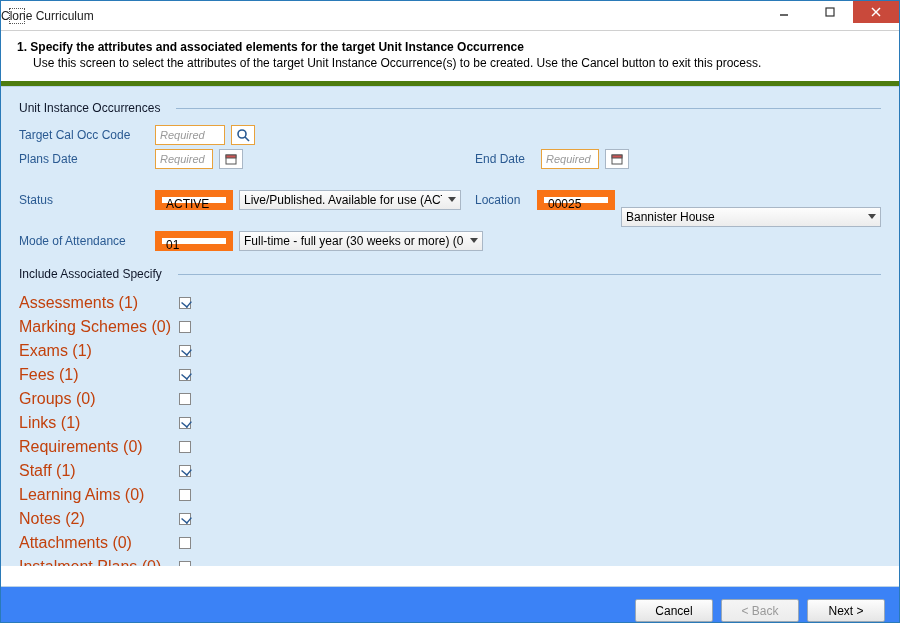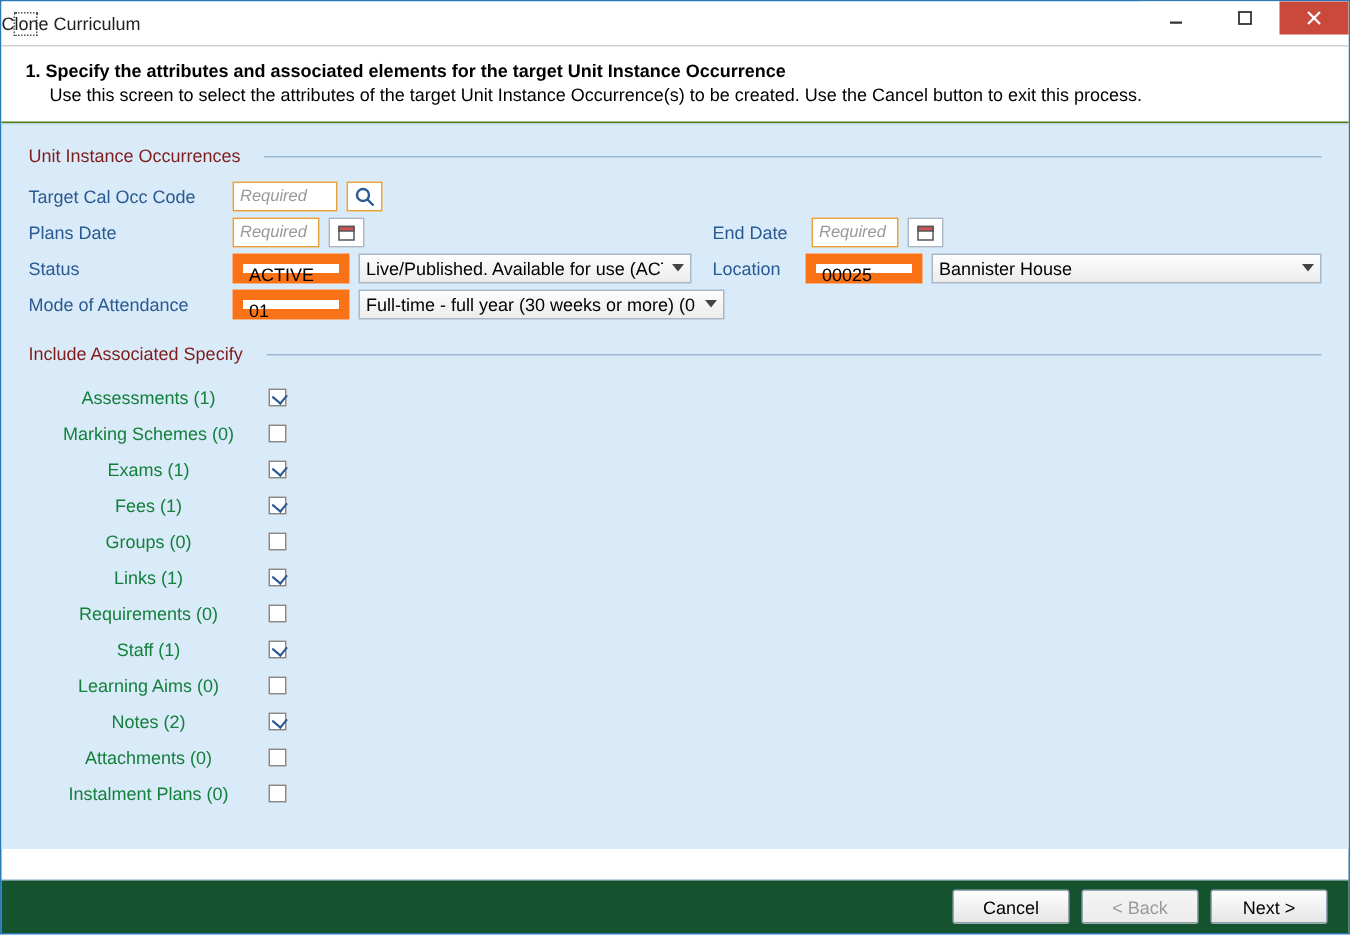--- a/index.html
+++ b/index.html
@@ -22,33 +22,33 @@
   .winbtns { position:absolute; right:0; top:0; height:22px; display:flex; }
   .winbtn {
     width:46px; height:22px; display:flex; align-items:center; justify-content:center;
     font-size:10px; color:#333; background:#fff; border:none;
   }
   .winbtn.close { background:#c9493b; color:#fff; width:46px; }
   .winbtn svg { display:block; }
 
   
   .instruction {
-    padding:8px 4px 10px 16px; background:#fff; border-bottom:1px solid #4d7c0f;
+    padding:8px 4px 10px 16px; background:#fff; border-bottom:5px solid #4d7c0f;
     font-size:12px; color:#000; line-height:1.35;
   }
   .instruction .inst-title { font-weight:bold; }
   .instruction .inst-body { margin-left:16px; }
 
   
   .formarea {
     flex:1; background:#d9eaf8; padding:14px 18px 8px 18px; overflow:hidden;
     border-top:1px solid #bcd3e6;
   }
   .section-title {
-    color:#7f1d1d; font-size:12px; display:flex; align-items:center; margin-bottom:10px;
+    color:#0f172a; font-size:12px; display:flex; align-items:center; margin-bottom:10px;
     gap:16px;
   }
   .section-title .rule {
     flex:1; height:1px; background:#9ab8d4;
   }
 
   .row { display:flex; align-items:center; margin:4px 0; gap:6px; }
   .label {
     color:#2a5a92; font-size:12px; width:130px; flex-shrink:0;
   }
@@ -70,34 +70,34 @@
   .combo {
     border:1px solid #a9b7c6; background:linear-gradient(#fdfdfd,#ececec); height:20px; padding:0 4px;
     font-size:12px; color:#000; display:flex; align-items:center; position:relative;
   }
   .combo .arrow {
     position:absolute; right:4px; top:50%; transform:translateY(-50%);
   }
 
   .elem-list { margin-top:8px; }
   .elem-row { display:flex; align-items:center; height:24px; }
-  .elem-label { color:#15803d; font-size:12px; width:160px;text-align:center; }
+  .elem-label { color:#c2410c; font-size:16px; width:160px; }
   .elem-check {
     width:12px; height:12px; border:1px solid #888; background:#fff; position:relative;
     display:inline-flex; align-items:center; justify-content:center;
   }
   .elem-check.checked::after {
     content:""; position:absolute; left:1px; top:-1px; width:9px; height:9px;
     border-right:2px solid #2a5a92; border-bottom:2px solid #2a5a92;
     transform:rotate(40deg) scale(0.7); 
   }
 
   
   .footer {
-    height:36px; background:#14532d; display:flex; align-items:center; justify-content:flex-end;
+    height:36px; background:#3b82f6; display:flex; align-items:flex-end; justify-content:flex-end;
     padding:0 14px; gap:8px; border-top:1px solid #bcd3e6;margin-top:20px;
   }
   .btn {
     min-width:78px; height:23px; border:1px solid #9aa8b6; background:linear-gradient(#fdfdfd,#e6e6e6);
     font-size:12px; color:#000; display:flex; align-items:center; justify-content:center;
     border-radius:2px;
   }
   .btn.disabled { color:#9a9a9a; background:linear-gradient(#f5f5f5,#ececec); }
 </style>
 </head>
@@ -178,21 +178,21 @@
       <div class="label">Status</div>
       <div class="txt" style="width:78px">ACTIVE</div>
       <div class="combo" style="width:222px; padding-right:18px;">
         <span style="white-space:nowrap; overflow:hidden;">Live/Published. Available for use (ACTIVE)</span>
         <svg class="arrow" width="8" height="8">
             <polygon points="0,1 8,1 4,6" fill="#444"></polygon>
           </svg>
       </div>
       <div class="label" style="width:56px; margin-left:8px">Location</div>
       <div class="txt" style="width:78px">00025</div>
-      <div class="combo" style="flex:1; padding-right:18px;">
+      <div class="combo" style="flex:1; padding-right:18px;margin-top:34px;">
         <span>Bannister House</span>
         <svg class="arrow" width="8" height="8">
             <polygon points="0,1 8,1 4,6" fill="#444"></polygon>
           </svg>
       </div>
     </div>
 
     <div class="row">
       <div class="label">Mode of Attendance</div>
       <div class="txt" style="width:78px">01</div>

